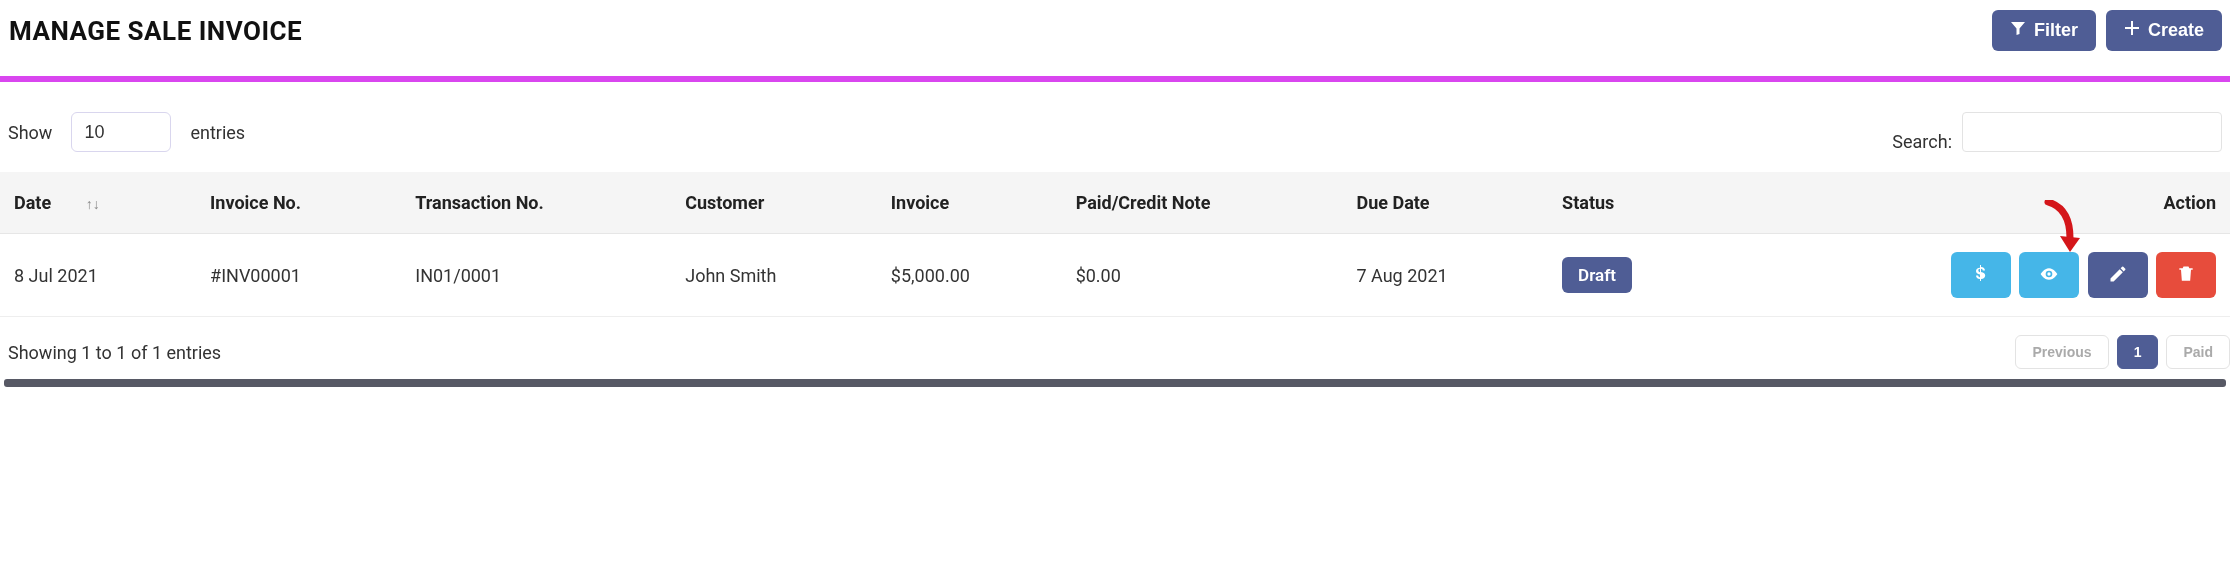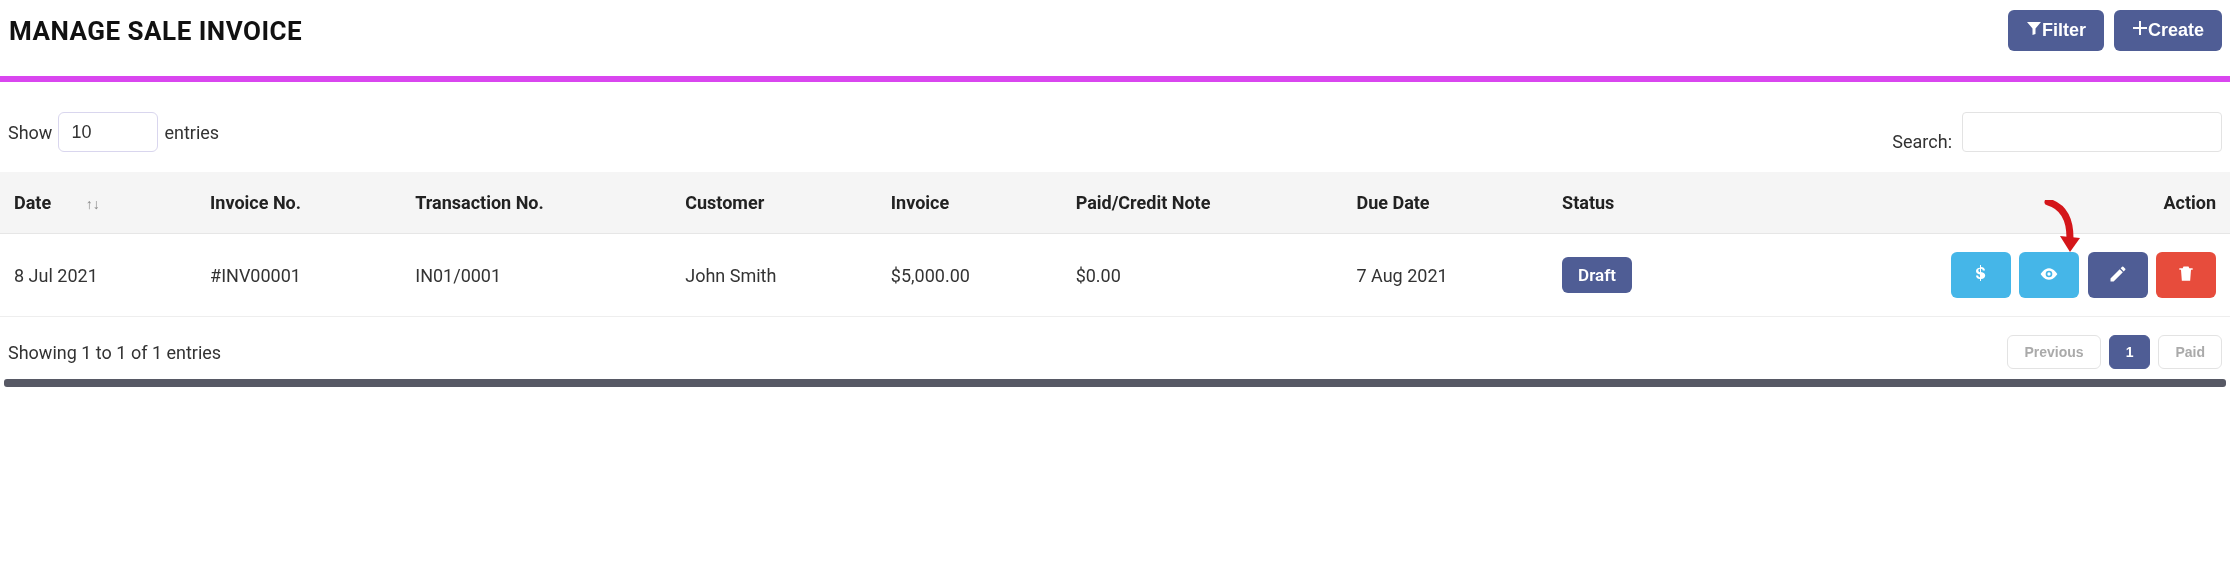--- a/index.html
+++ b/index.html
@@ -23,40 +23,40 @@
   .page-title {
     font-size: 26px;
     font-weight: 700;
     letter-spacing: .5px;
     color: #111;
   }
   .header-actions { display: flex; gap: 10px; }
   .btn {
     display: inline-flex;
     align-items: center;
-    gap: 0;
+    gap: 8px;
     background: #4f5d95;
     color: #fff;
     border: none;
     border-radius: 6px;
     padding: 10px 18px;
     font-size: 18px;
     font-weight: 600;
     cursor: pointer;
   }
   .btn svg { width: 16px; height: 16px; fill: #fff; }
 
   
   .controls {
     display: flex;
     align-items: center;
     justify-content: space-between;
     padding: 30px 8px 20px 8px;
   }
-  .show-entries { display: flex; align-items: center; gap: 6px; }
+  .show-entries { display: flex; align-items: center; gap: 19px; }
   .select-box {
     width: 100px;
     height: 40px;
     border: 1px solid #d9d6ee;
     border-radius: 6px;
     padding: 0 12px;
     font-size: 18px;
     color: #333;
     background: #fff;
   }
@@ -127,21 +127,21 @@
     right: 150px;
     pointer-events: none;
   }
   .arrow svg { width: 40px; height: 54px; }
 
   
   .footer {
     display: flex;
     align-items: center;
     justify-content: space-between;
-    padding: 18px 8px 6px 8px;
+    padding: 18px 0 6px 8px;
   }
   .pagination { display: flex; align-items: center; gap: 8px; }
   .page-btn {
     border: 1px solid #e3e3e3;
     background: #fff;
     color: #aaa;
     padding: 8px 16px;
     border-radius: 6px;
     font-size: 14px;
     font-weight: 600;

